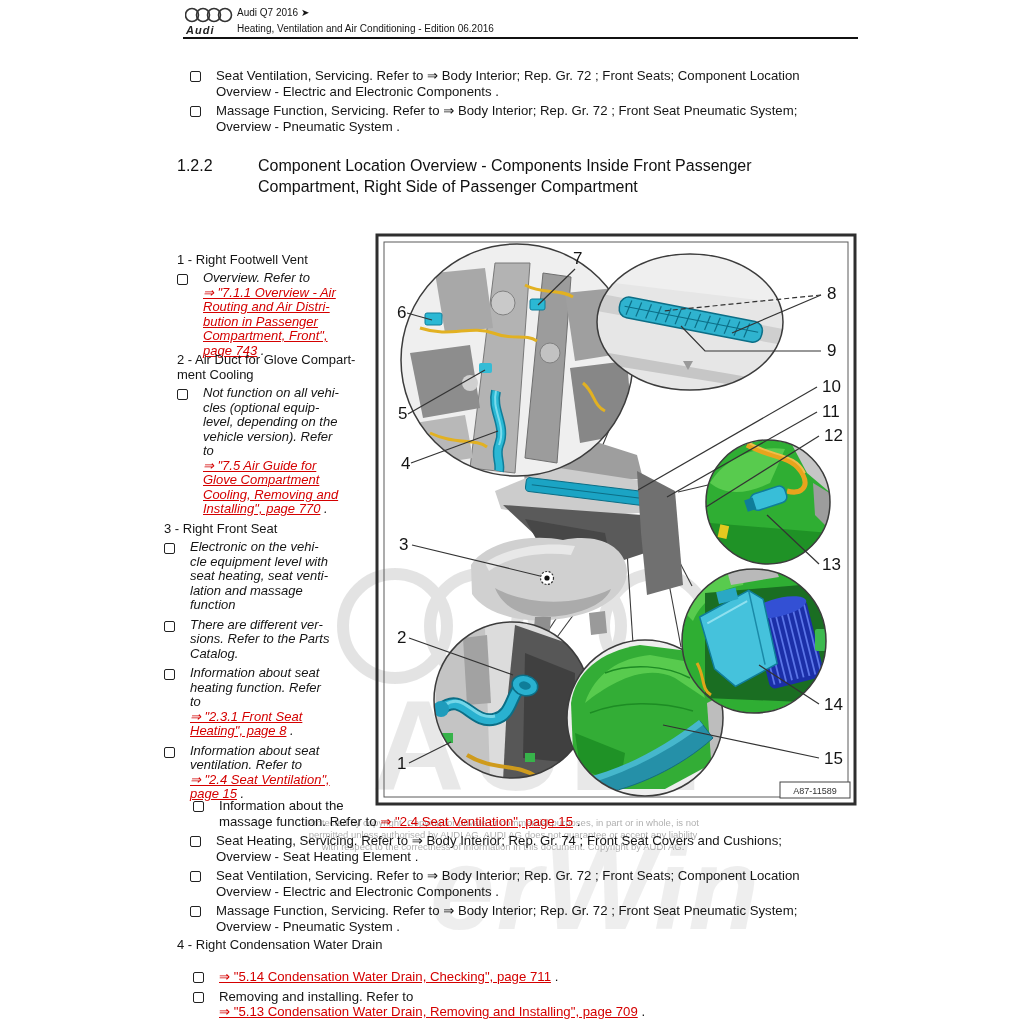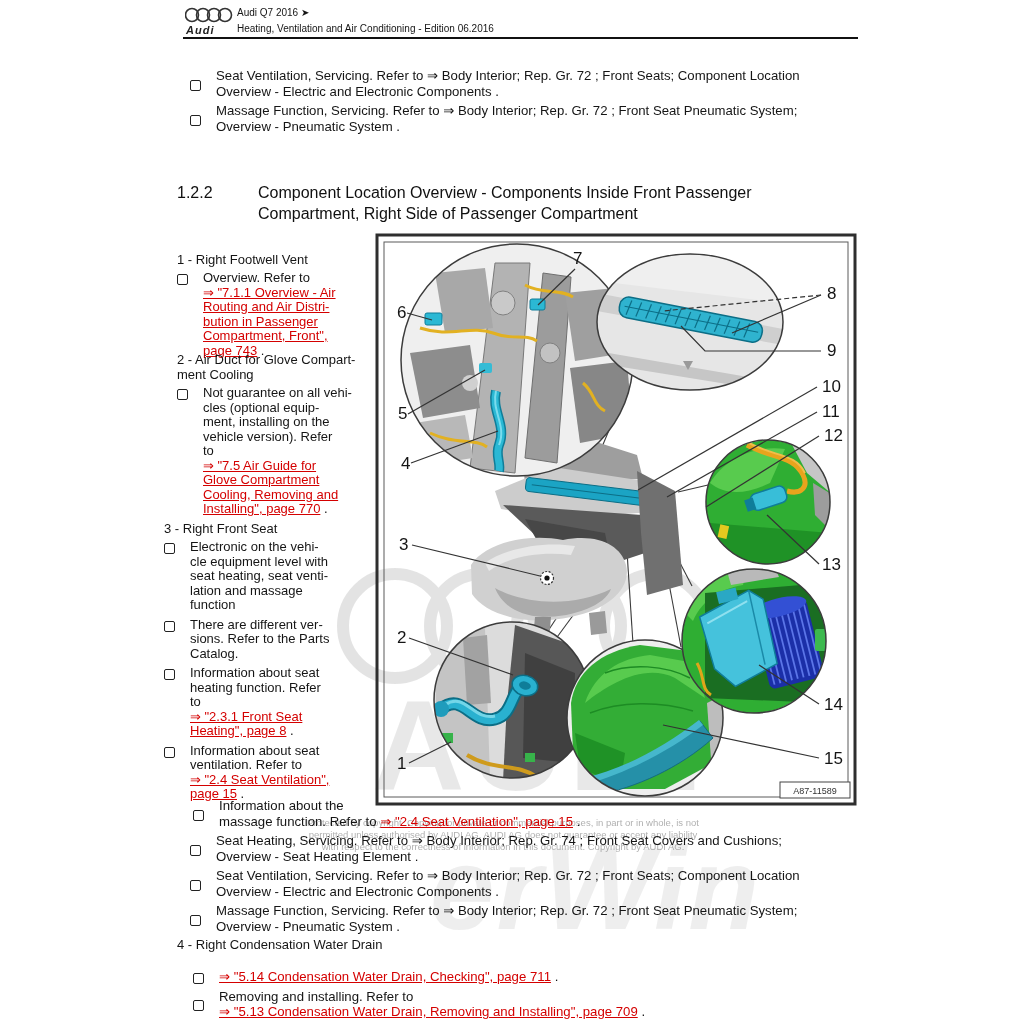--- a/index.html
+++ b/index.html
@@ -14,32 +14,32 @@
   .wm-copy{left:288px;top:817px;width:430px;text-align:center;font-size:9.5px;
            line-height:12px;color:#9d9d9d;opacity:.8;}
   
   .layer{position:absolute;inset:0;z-index:1;}
   .abs{position:absolute;}
   .hdr-logo{left:185px;top:6px;}
   .hdr-word{left:186px;top:24px;font-size:11px;font-weight:bold;font-style:italic;
             letter-spacing:1px;color:#222;}
   .hdr-text{left:237px;top:5px;font-size:10px;line-height:16px;}
   .hdr-rule{left:183px;top:37px;width:675px;border-top:2px solid #111;}
-  .h2{left:177px;top:182px;display:flex;font-size:16px;line-height:21px;color:#101010;}
+  .h2{left:177px;top:155px;display:flex;font-size:16px;line-height:21px;color:#101010;}
   .h2 .num{width:81px;flex:none;}
   
   .bullet{display:flex;}
   .sq{width:9px;height:9px;border:1.6px solid #222;border-radius:2px;flex:none;
       margin-top:3px;background:#fff;}
   .bt{margin-left:15px;}
   .wide{font-size:13.2px;line-height:15.5px;}
-  .wide .bullet{margin-bottom:4px;align-items:center;}
+  .wide .bullet{margin-bottom:4px;}
   .narrow{width:196px;font-size:13px;line-height:14.5px;}
   .narrow .lbl{font-size:13px;line-height:15px;margin-bottom:4px;}
-  .narrow .bullet{margin-bottom:5px;}
+  .narrow .bullet{margin-bottom:5px;font-style:italic;}
   .link{color:#d40000;text-decoration:underline;cursor:pointer;}
   .lbl4{font-size:13px;line-height:16px;margin-bottom:16px;}
   .diag{left:375px;top:233px;width:482px;height:573px;}
   svg text.co{font-size:17px;fill:#141414;font-family:"Liberation Sans",sans-serif;}
   svg text.figlab{font-size:9px;fill:#333;font-family:"Liberation Sans",sans-serif;}
 </style>
 </head>
 <body>
 
 <div class="page">
@@ -118,23 +118,23 @@
     </div>
 
     <div class="abs narrow" style="left:177px;top:352px">
       <div class="lbl">
         <div>2 - Air Duct for Glove Compart-</div>
           <div>ment Cooling</div>
       </div>
       <div class="bullet">
         <span class="sq"></span>
         <div class="bt">
-          <div>Not guarantee on all vehi-</div>
+          <div>Not function on all vehi-</div>
           <div>cles (optional equip-</div>
-          <div>ment, installing on the</div>
+          <div>level, depending on the</div>
           <div>vehicle version). Refer</div>
           <div>to</div>
           <div class="link">⇒ "7.5 Air Guide for</div>
           <div class="link">Glove Compartment</div>
           <div class="link">Cooling, Removing and</div>
           <div><span class="link">Installing", page 770</span><span> .</span></div>
         </div>
       </div>
     </div>
 

